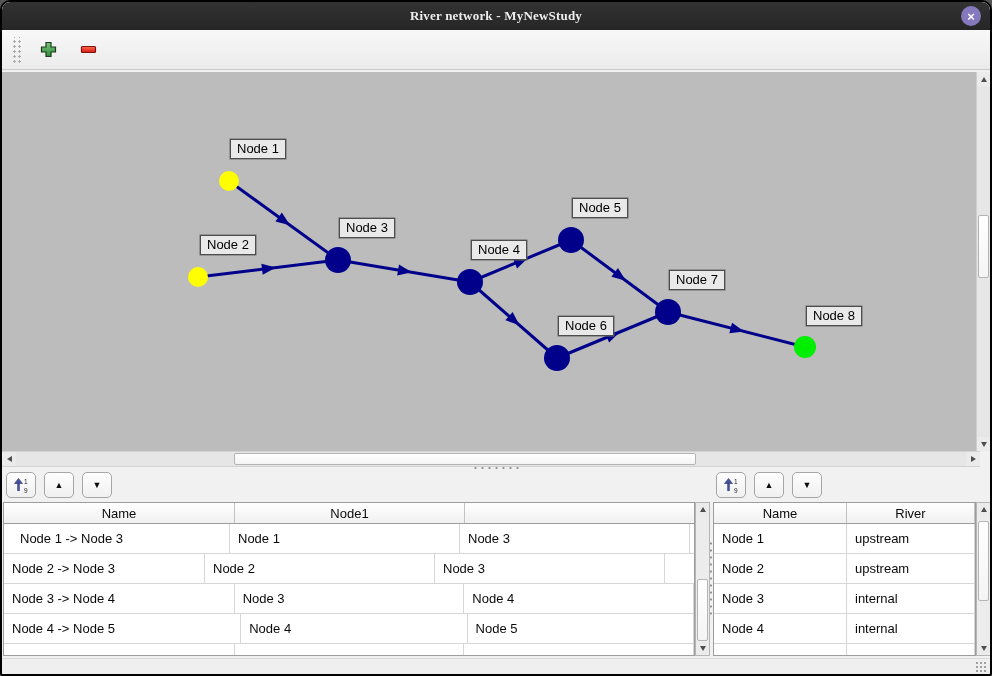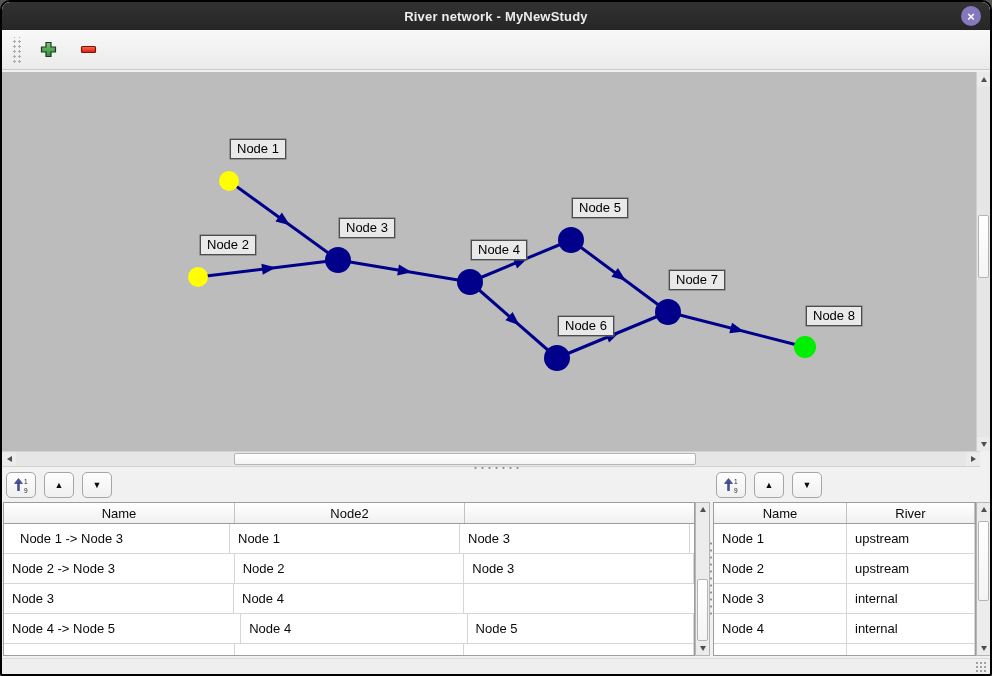--- a/index.html
+++ b/index.html
@@ -6,21 +6,21 @@
   html,body { background:#555; }
   body { font-family: "Liberation Sans", "DejaVu Sans", sans-serif; }
 
   .window { position:relative; width:992px; height:676px; border:2px solid #000;
             border-radius:10px 10px 3px 3px; background:#f1f1f1; overflow:hidden; }
 
   
   .titlebar { position:absolute; left:0; top:0; width:988px; height:28px;
               background:linear-gradient(#323232,#262626); border-radius:8px 8px 0 0;
               display:flex; align-items:center; justify-content:center; }
-  .title { color:#ededed; font-size:13px; font-weight:bold; letter-spacing:.2px; }
+  .title { color:#ededed; font-size:13px; font-weight:bold; letter-spacing:.2px;font-family:Liberation Serif, serif; }
   .closebtn { position:absolute; right:9px; top:4px; width:20px; height:20px; border:none;
               border-radius:50%; background:#8678bc; color:#fff; font-size:13px; font-weight:bold;
               display:flex; align-items:center; justify-content:center; cursor:pointer; line-height:1; }
 
   
   .toolbar { position:absolute; left:0; top:28px; width:988px; height:40px;
              background:linear-gradient(#f8f8f8,#ebebeb); border-bottom:1px solid #c9c9c9;
              display:flex; align-items:center; gap:12px; padding-left:9px; }
   .tb-handle { width:11px; height:26px;
                background-image:radial-gradient(circle,#ababab 1.1px,transparent 1.4px);
@@ -212,33 +212,34 @@
         <span>▲</span>
       </button>
     <button class="pt-btn">
         <span>▼</span>
       </button>
   </div>
 
   <div class="table links">
       <div class="t-head">
         <div class="t-hcell" style="width: 231px;">Name</div>
-        <div class="t-hcell" style="width: 230px;">Node2</div>
+        <div class="t-hcell" style="width: 230px;">Node1</div>
       </div>
       <div class="t-row">
         <div class="t-cell" style="width: 226px; padding-left: 16px;">Node 1 -&gt; Node 3</div>
         <div class="t-cell" style="width: 230px;">Node 1</div>
         <div class="t-cell" style="width: 230px;">Node 3</div>
       </div>
       <div class="t-row">
-        <div class="t-cell" style="width: 231px;">Node 2 -&gt; Node 3</div>
+        <div class="t-cell" style="width: 201px;">Node 2 -&gt; Node 3</div>
         <div class="t-cell" style="width: 230px;">Node 2</div>
         <div class="t-cell" style="width: 230px;">Node 3</div>
       </div>
       <div class="t-row">
+        <div class="t-cell" style="width: 231px;">Node 3 -&gt; Node 4</div>
         <div class="t-cell" style="width: 230px;">Node 3</div>
         <div class="t-cell" style="width: 230px;">Node 4</div>
       </div>
       <div class="t-row">
         <div class="t-cell" style="width: 241px;">Node 4 -&gt; Node 5</div>
         <div class="t-cell" style="width: 230px;">Node 4</div>
         <div class="t-cell" style="width: 230px;">Node 5</div>
       </div>
       <div class="t-row filler">
         <div class="t-cell" style="width: 231px;"></div>

